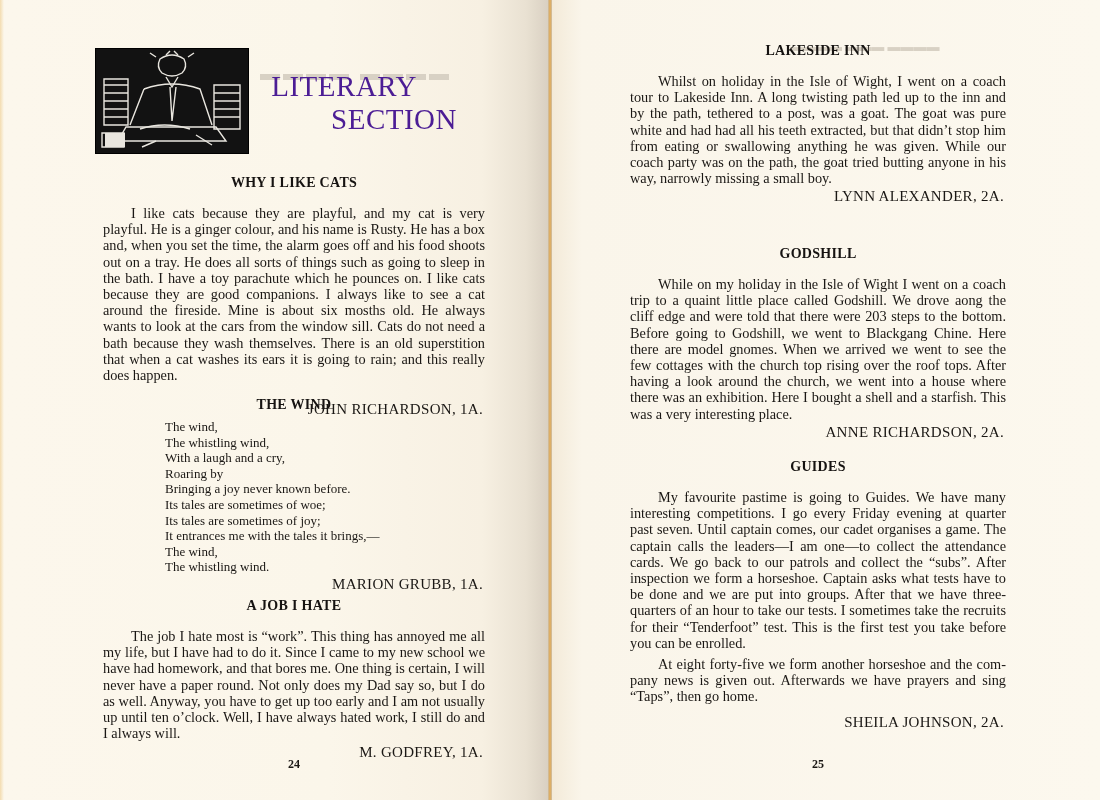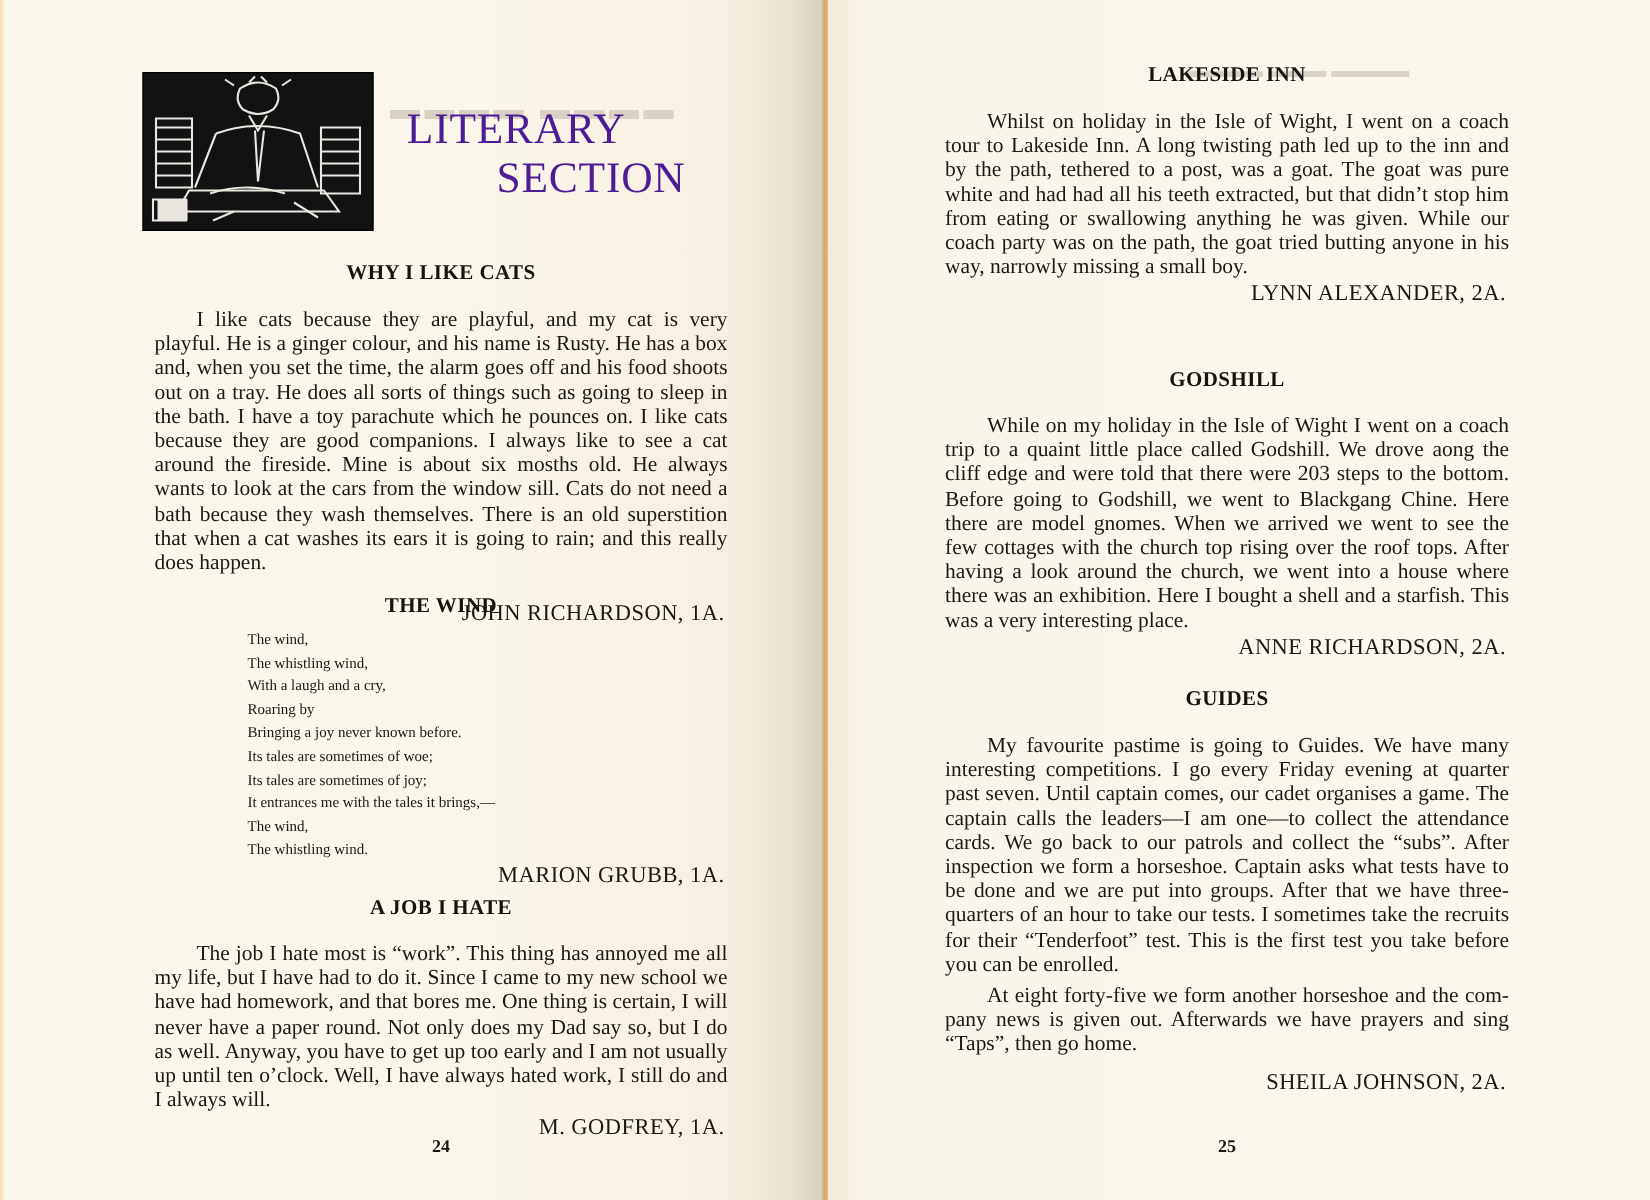--- a/index.html
+++ b/index.html
@@ -45,21 +45,21 @@
     letter-spacing:0.3px; color:#161311;
   }
   p.body {
     margin:0; font-size:14.3px; line-height:16.2px; text-align:justify;
     text-indent:28px; hyphens:manual;
   }
   .author {
     text-align:right; font-size:15px; line-height:17px; letter-spacing:0.3px;
     margin-right:2px;
   }
-  .poem { margin:0 0 0 62px; font-size:10px; line-height:15.6px; }
+  .poem { margin:0 0 0 62px; font-size:13px; line-height:15.6px; }
   .poem div { white-space:nowrap; }
   .page-number {
     position:absolute; text-align:center; left:0; right:0; top:757px;
     font-size:12px; font-weight:bold;
   }
   .ghost {
     position:absolute; color:#d8d1c4; font-size:10.5px; line-height:14px;
     white-space:nowrap; pointer-events:none;
   }
 </style>

